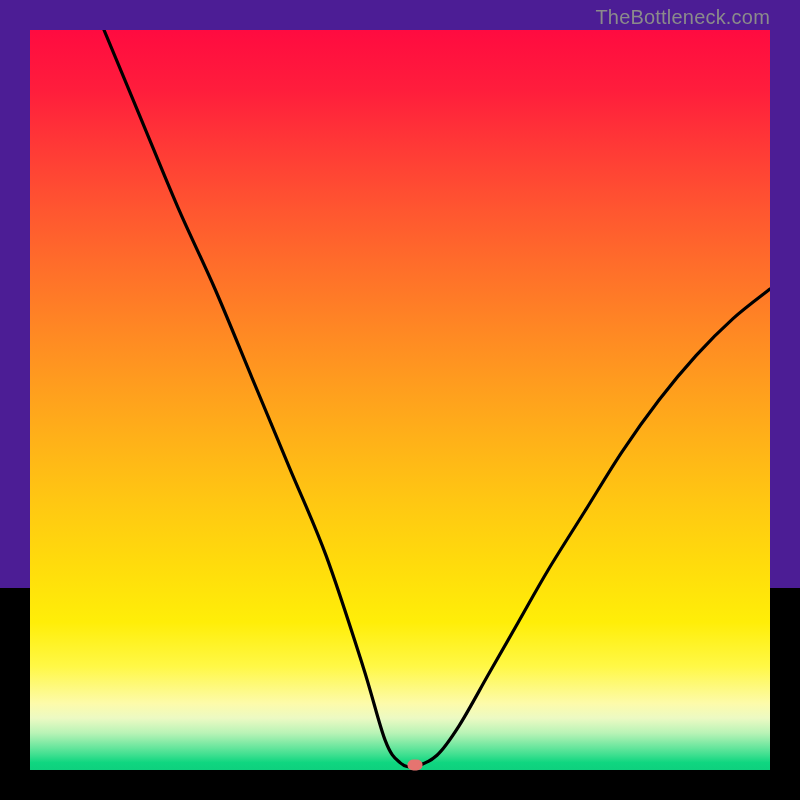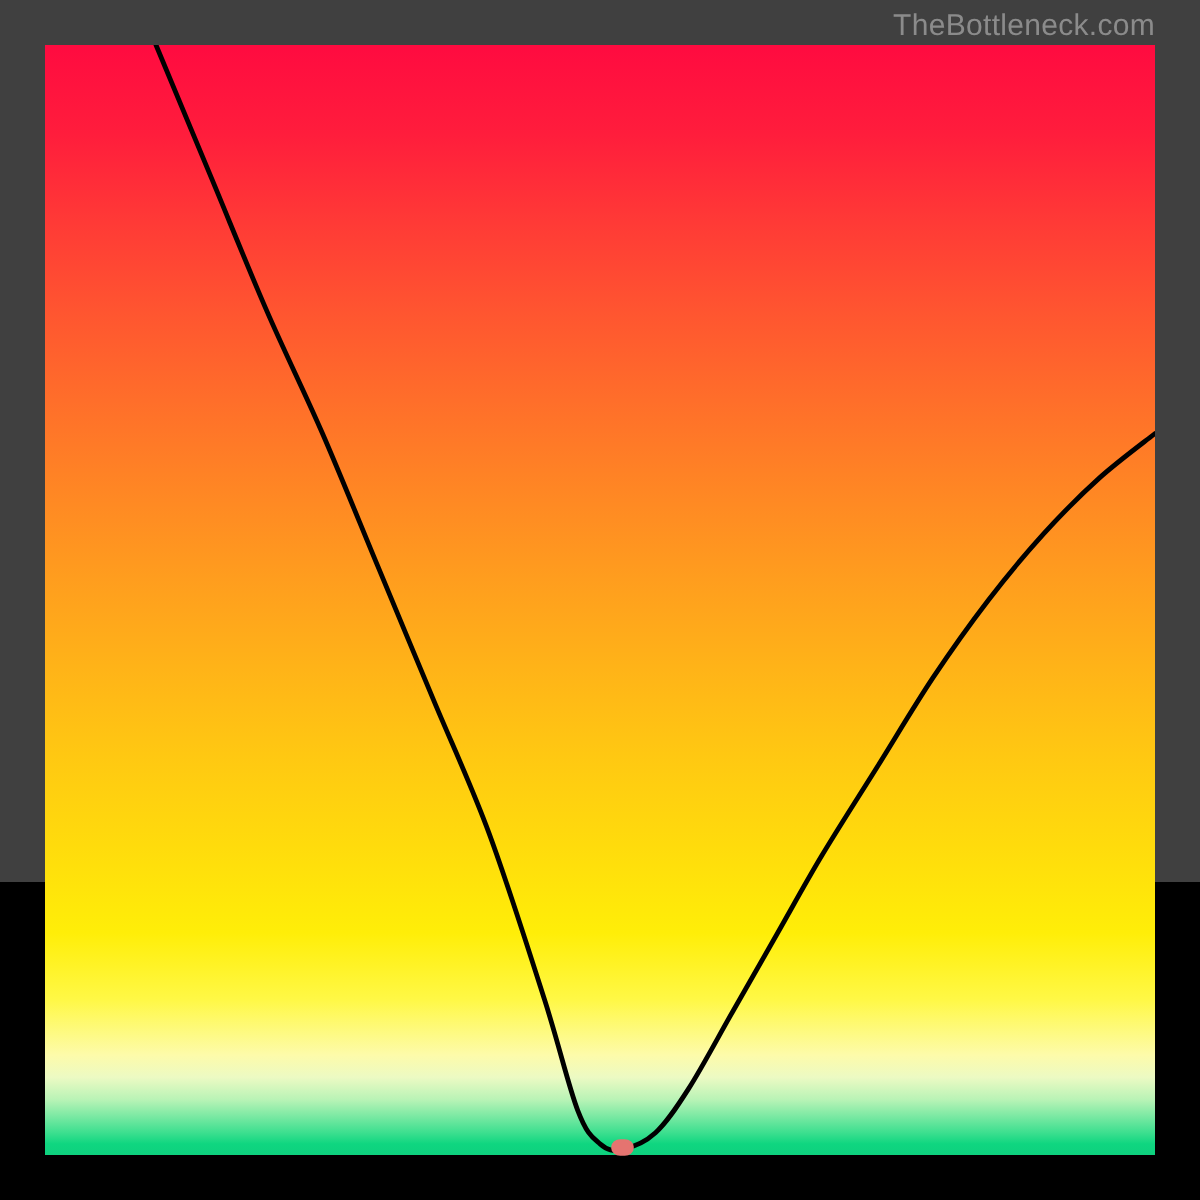--- a/index.html
+++ b/index.html
@@ -8,21 +8,21 @@
     width: 800px;
     height: 800px;
     background: #000;
     overflow: hidden;
     font-family: Arial, Helvetica, sans-serif;
   }
   .frame {
     position: relative;
     width: 800px;
     height: 588px;
-    background: #404040;
+    background: #4c1d95;
   }
   .plot {
     position: absolute;
     left: 30px;
     top: 30px;
     width: 740px;
     height: 740px;
     
     background: linear-gradient(to bottom,
       #ff0b40 0%,

